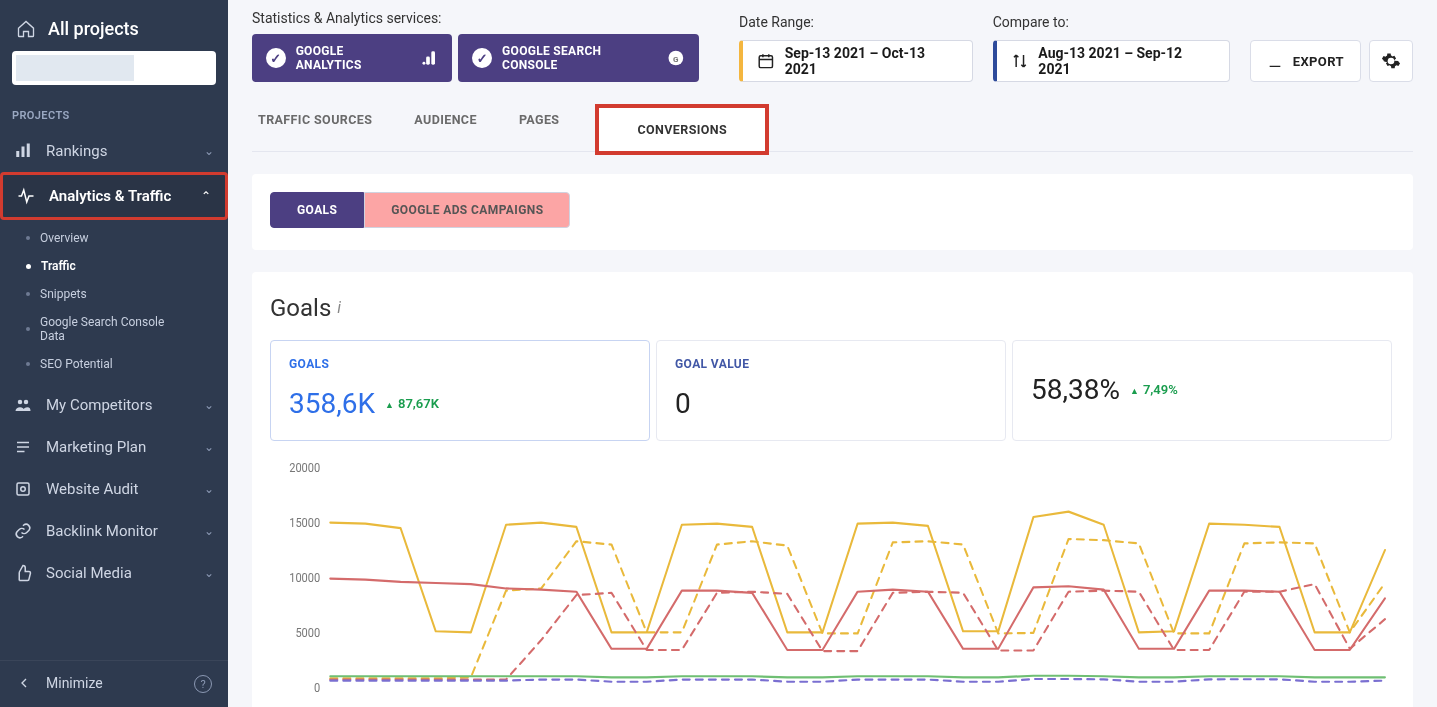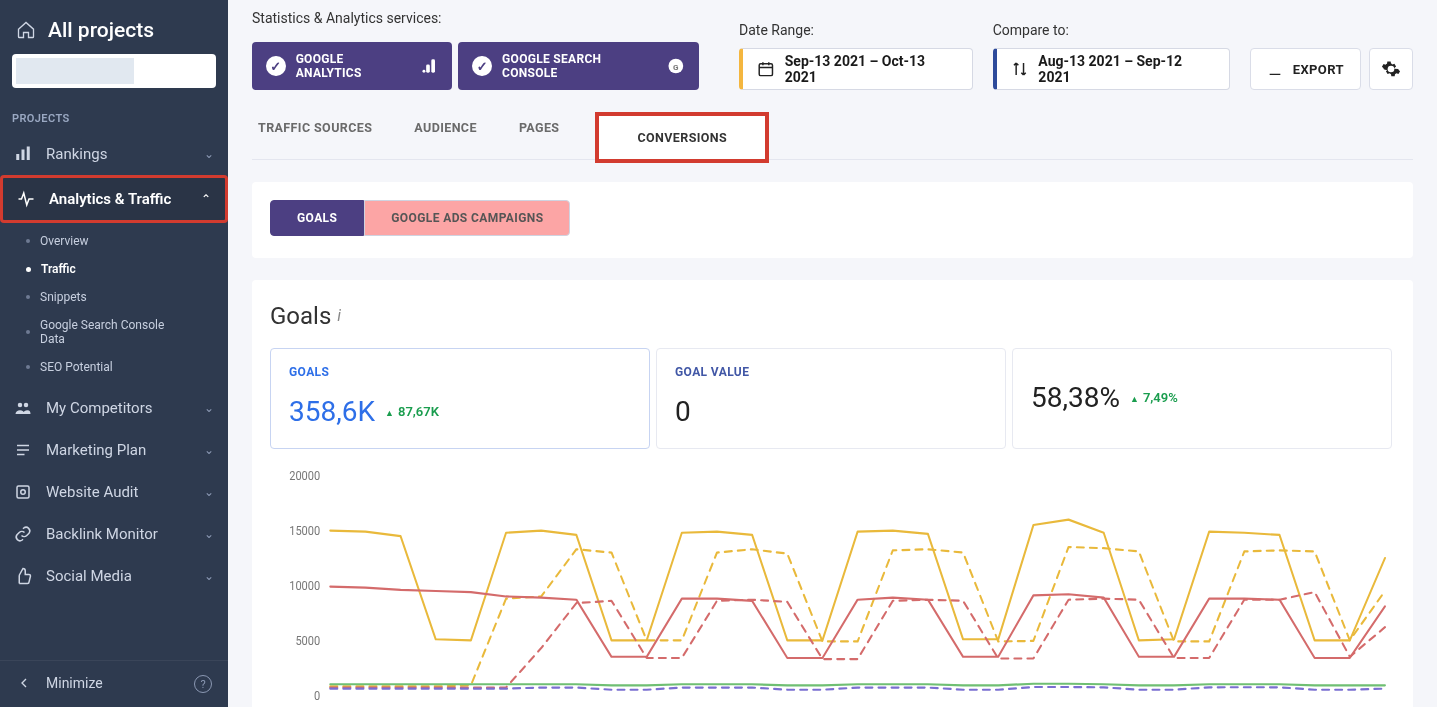--- a/index.html
+++ b/index.html
@@ -1,39 +1,39 @@
 <!DOCTYPE html>
 <html><head>
 <meta charset="utf-8">
 <style>
 *{box-sizing:border-box;margin:0;padding:0;font-family:-apple-system,BlinkMacSystemFont,"Segoe UI",Roboto,sans-serif}
 body{background:#f5f6fa;color:#333;overflow:hidden}
 .app{display:flex;width:1437px;height:707px}
 .sidebar{width:228px;background:#2e3a4f;color:#cfd6e4;display:flex;flex-direction:column;font-size:14px}
 .side-top{padding:18px 16px 12px;display:flex;align-items:center;gap:12px}
-.side-top .lbl{color:#fff;font-weight:500;font-size:21px}
+.side-top .lbl{color:#fff;font-weight:500;font-size:18px}
 .proj-box{margin:0 12px 14px;background:#fff;height:34px;border-radius:4px;padding:4px}
 .proj-box .inner{width:60%;height:100%;background:#e1e8f0}
 .side-header{padding:10px 12px 8px;font-size:11px;letter-spacing:.4px;color:#9aa8c2;text-transform:uppercase;font-weight:600}
 .navitem{display:flex;align-items:center;padding:12px 14px;gap:14px;cursor:pointer;color:#cfd6e4;position:relative}
 .navitem .lbl{flex:1;font-size:15px}
 .navitem .arr{font-size:12px;color:#8b98b3}
 .navitem.hl{border:3px solid #d23b2f;border-radius:4px;background:#2a3446}
 .subnav{padding:4px 0 6px 0}
 .subitem{display:flex;align-items:center;padding:7px 10px 7px 26px;gap:10px;font-size:12px;color:#c7cfdf;cursor:pointer}
 .subitem .dot{width:4px;height:4px;border-radius:50%;background:#6e7a93}
 .subitem.active{color:#fff;font-weight:600}
 .subitem.active .dot{background:#fff;width:5px;height:5px}
 .minimize{margin-top:auto;padding:14px 16px;display:flex;align-items:flex-start;gap:14px;border-top:1px solid rgba(255,255,255,.06)}
 .minimize .q{margin-left:auto;width:18px;height:18px;border:1.5px solid #8b98b3;border-radius:50%;display:flex;align-items:center;justify-content:center;font-size:11px;color:#8b98b3}
 
 .main{flex:1;display:flex;flex-direction:column;background:#f5f6fa;overflow:hidden}
 .topbar{padding:10px 24px 0 24px}
 .toprow1{display:flex;align-items:flex-end;gap:20px}
-.services .lbl{font-size:14px;color:#333;margin-bottom:16px}
+.services .lbl{font-size:14px;color:#333;margin-bottom:8px}
 .services-badges{display:flex;gap:6px}
 .badge{background:#4c3f82;color:#fff;border-radius:4px;padding:10px 14px;display:flex;align-items:center;gap:10px;font-size:12px;font-weight:700;letter-spacing:.3px}
 .badge .chk{width:20px;height:20px;border-radius:50%;background:#fff;color:#4c3f82;display:flex;align-items:center;justify-content:center;font-size:13px;font-weight:900}
 .rangegrp{display:flex;flex-direction:column;gap:10px}
 .rangegrp .cap{font-size:14px;color:#333}
 .rangebtn{border:1px solid #d6d9e4;border-radius:4px;background:#fff;height:42px;padding:0 14px;display:flex;align-items:center;gap:10px;font-size:14px;font-weight:700;color:#1a1a1a;cursor:pointer}
 .rangebtn.primary{border-left:4px solid #f4b63f}
 .rangebtn.secondary{border-left:4px solid #2e4b9b}
 .exportbtn{border:1px solid #dadde8;border-radius:4px;background:#fff;height:42px;padding:0 16px;display:flex;align-items:center;gap:10px;font-size:13px;letter-spacing:.4px;font-weight:700;color:#222;cursor:pointer}
 .gearbtn{border:1px solid #dadde8;border-radius:4px;background:#fff;height:42px;width:44px;display:flex;align-items:center;justify-content:center;cursor:pointer}

